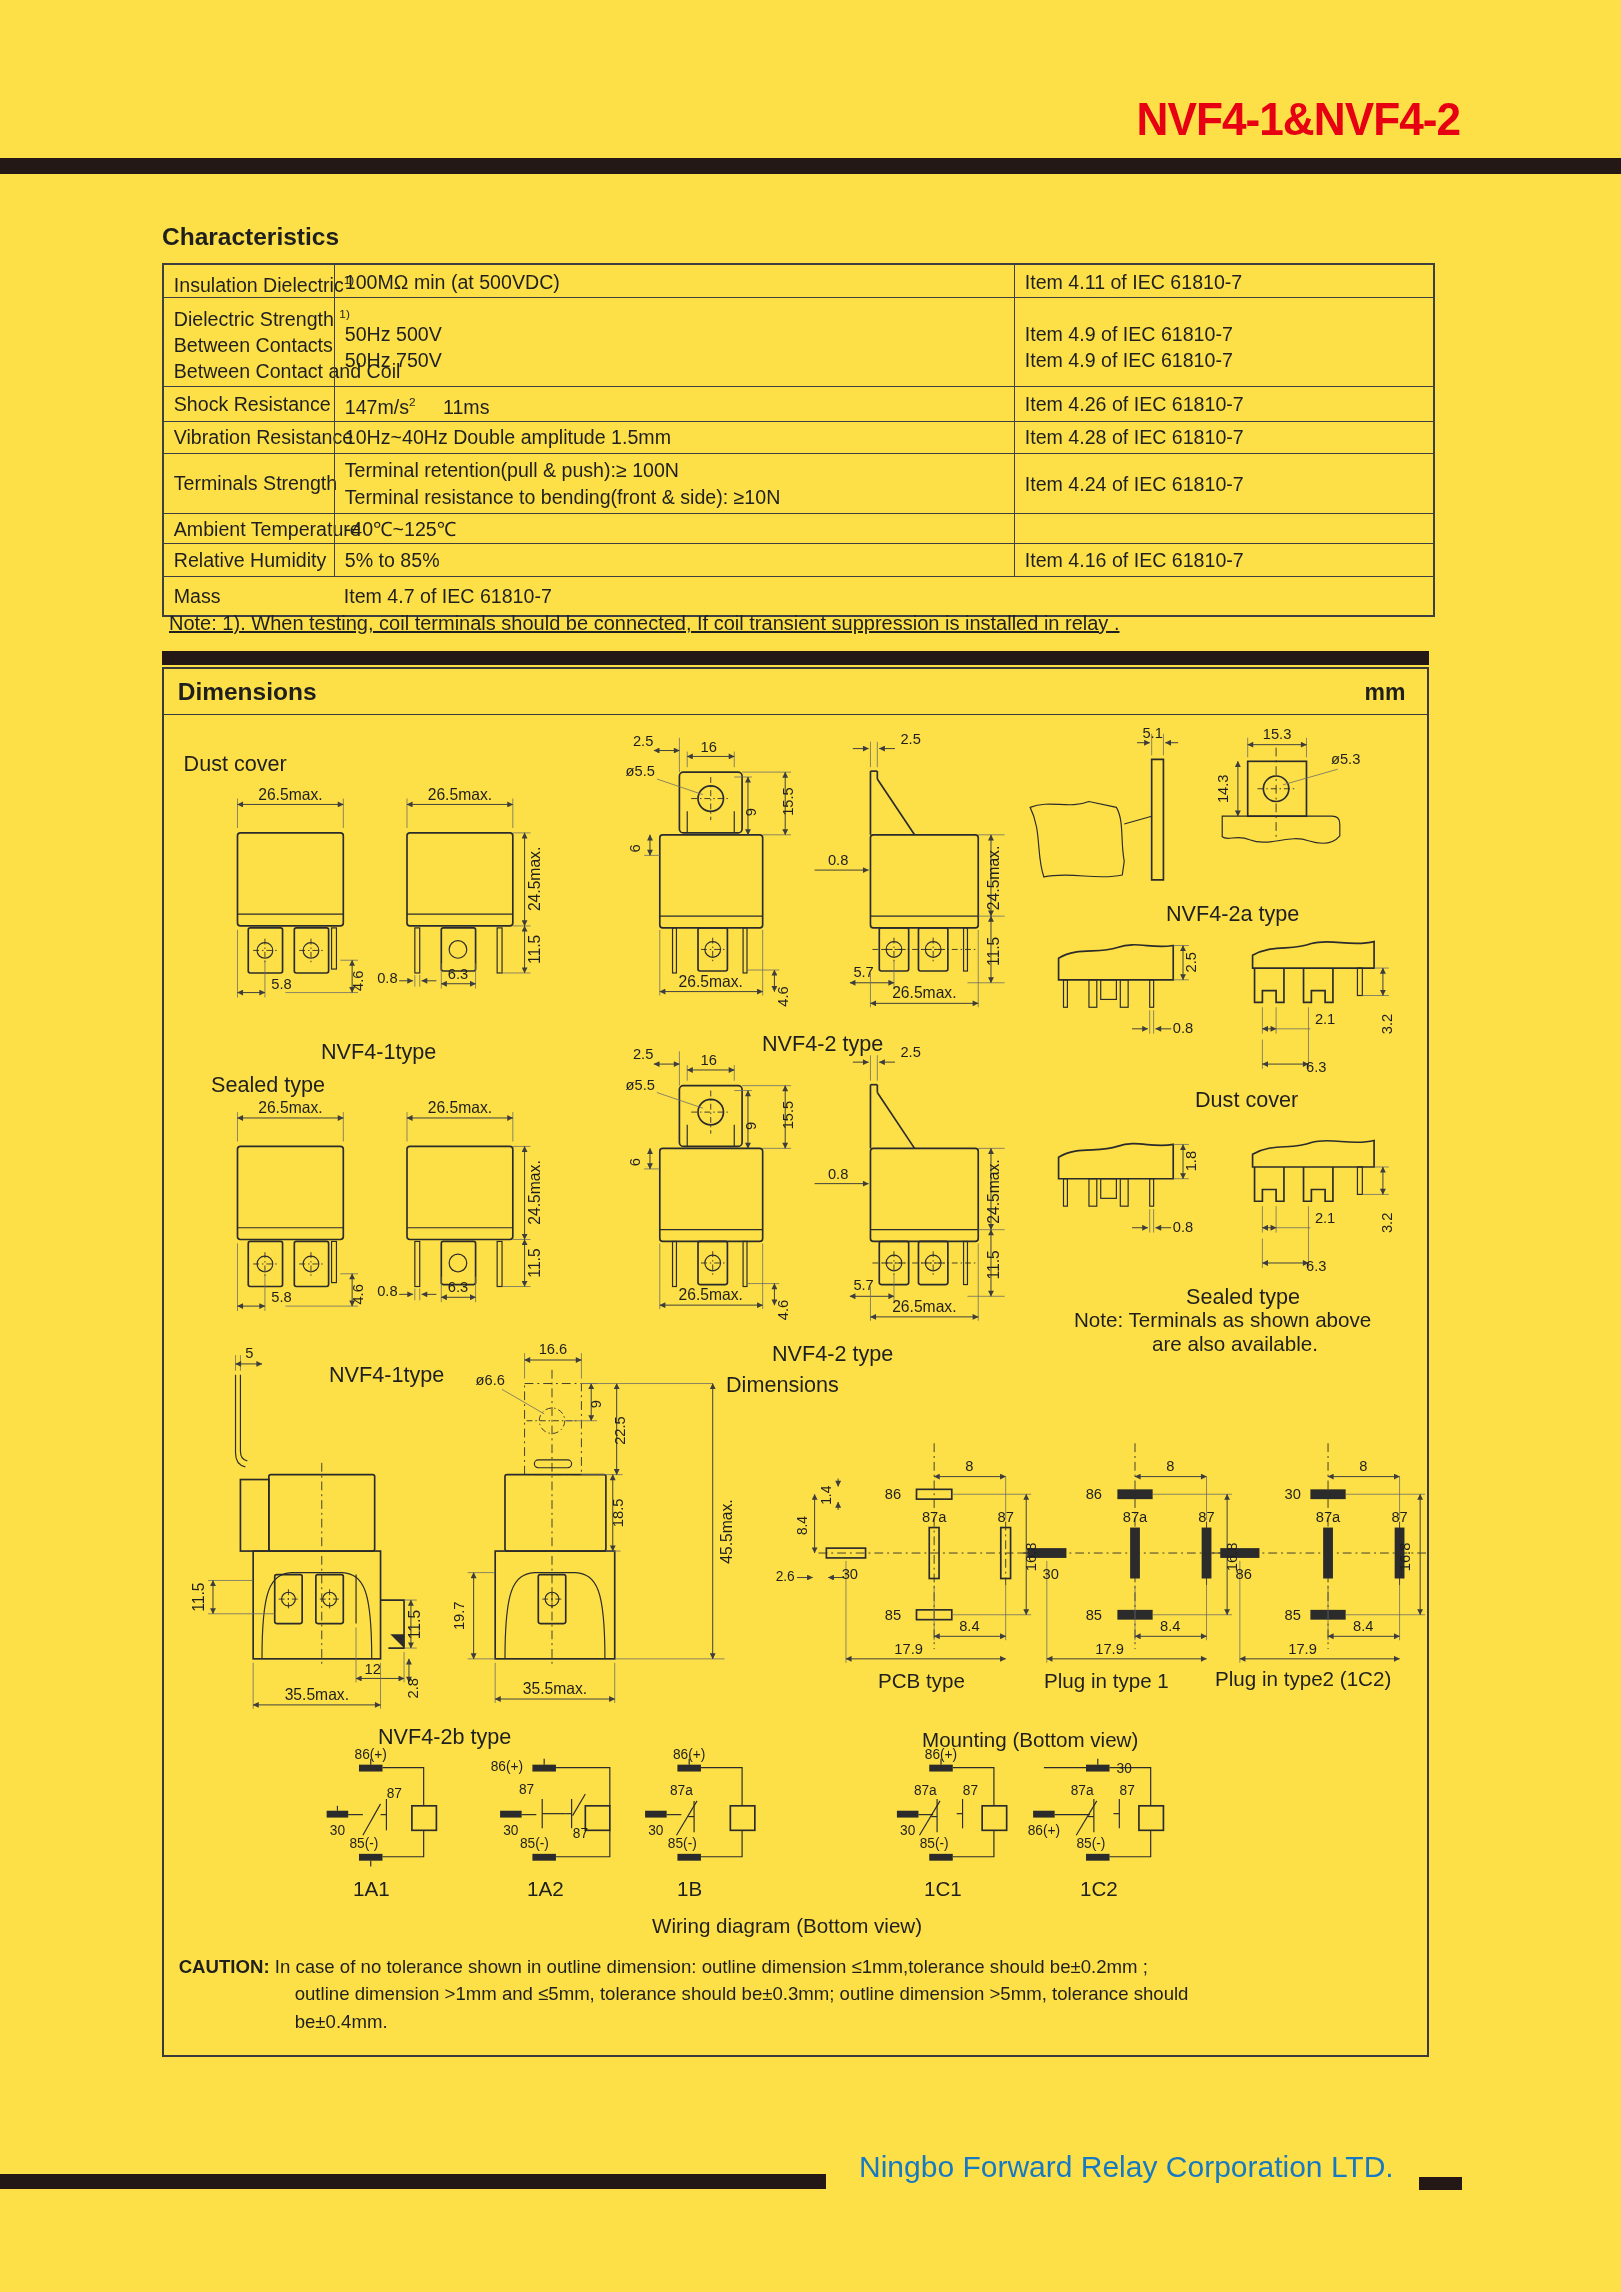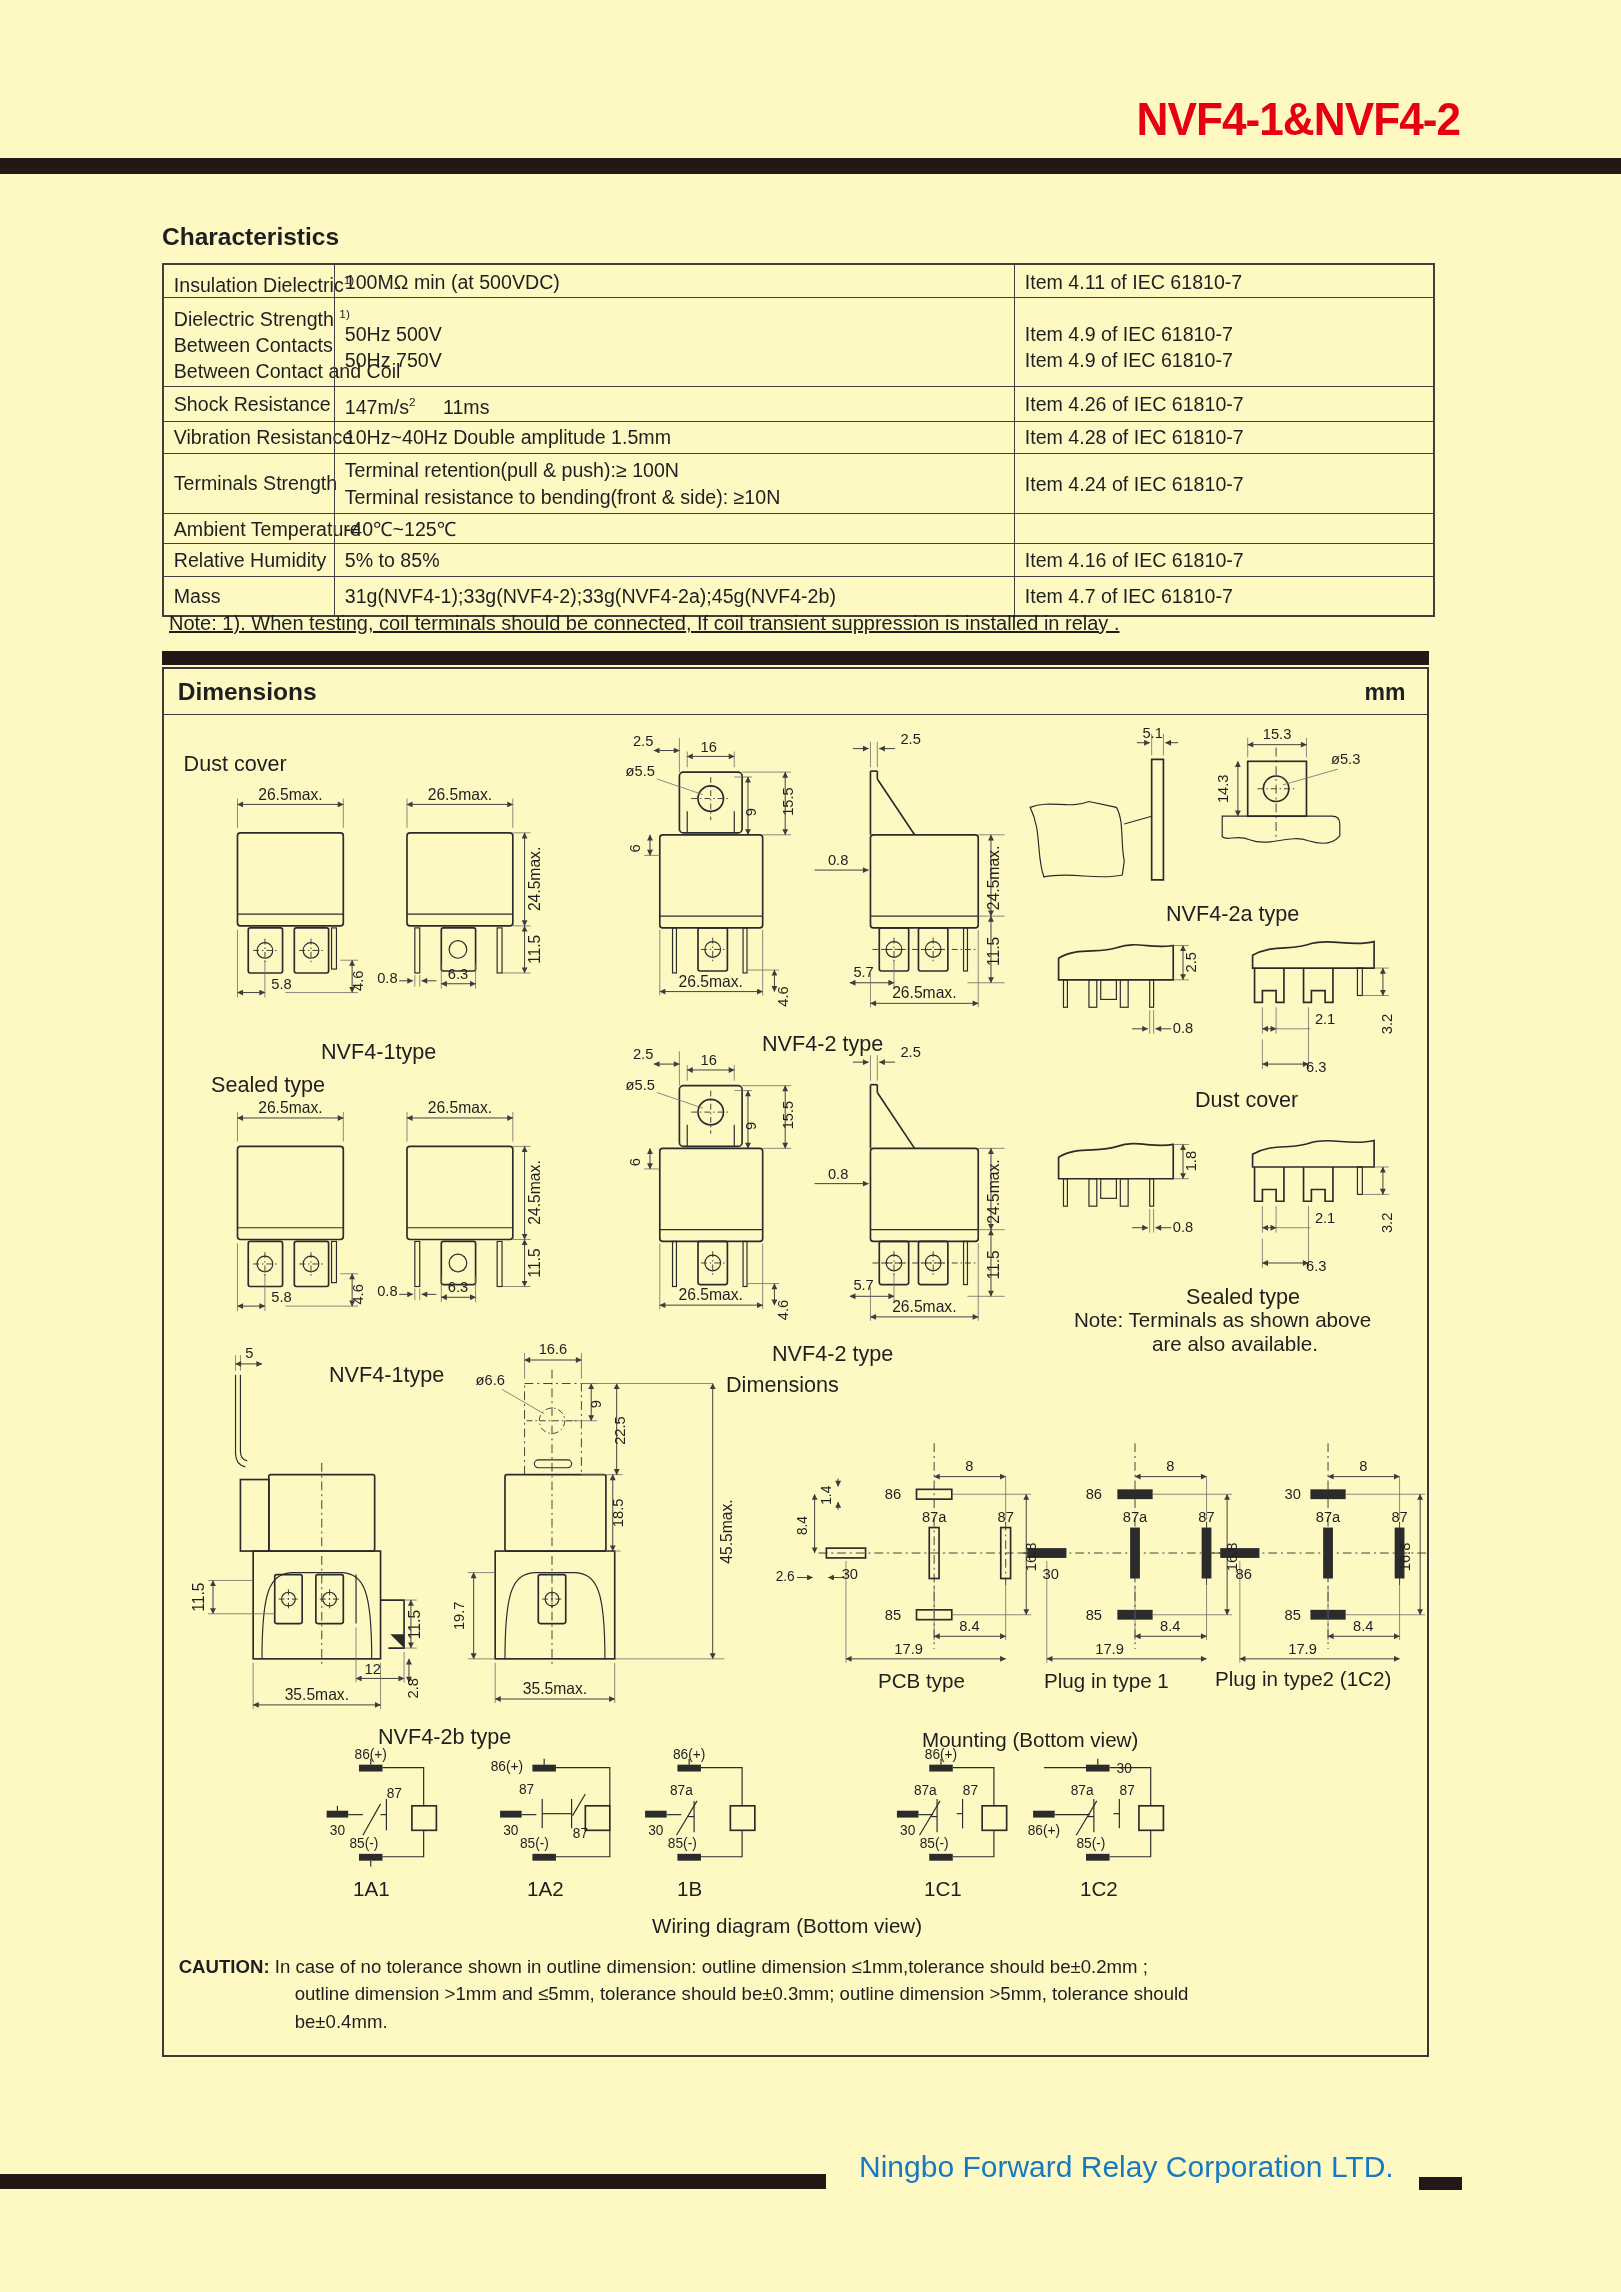--- a/index.html
+++ b/index.html
@@ -1,16 +1,16 @@
 <!DOCTYPE html>
 <html><head>
 <meta charset="utf-8">
 <style>
   html,body{margin:0;padding:0;background:#888;}
-  #page{position:relative;width:1621px;height:2293px;background:#fef9c3;
+  #page{position:relative;width:1621px;height:2293px;background:#fde047;
         font-family:"Liberation Sans",sans-serif;color:#1f1f1f;overflow:hidden;}
   
   #title{position:absolute;top:92px;right:161px;font-size:46px;font-weight:bold;
          color:#e60012;letter-spacing:-1px;transform:scaleX(.96);transform-origin:right;}
   #hrule{position:absolute;left:0;top:158px;width:1621px;height:15.7px;background:#231815;}
   
   #chead{position:absolute;left:162px;top:223px;font-size:24.5px;font-weight:bold;}
   #ctable{position:absolute;left:162px;top:263px;width:1269px;border:2px solid #3f3f3f;}
   .crow{display:grid;grid-template-columns:170px 681px 413px;border-bottom:1.6px solid #3f3f3f;}
   .crow:last-child{border-bottom:none;}
@@ -137,23 +137,20 @@
       <div class="td mid">
           <span class="ln">5% to 85%</span>
         </div>
       <div class="td">
           <span class="ln">Item 4.16  of IEC 61810-7</span>
         </div>
     </div>
     <div class="crow" style="height:38px">
       <div class="td">
           <span class="ln">Mass</span>
-        </div>
-      <div class="td mid">
-          <span class="ln">31g(NVF4-1);33g(NVF4-2);33g(NVF4-2a);45g(NVF4-2b)</span>
         </div>
       <div class="td">
           <span class="ln">Item 4.7  of IEC 61810-7</span>
         </div>
     </div>
   </div>
 
   <div id="cnote">Note: 1). When testing, coil terminals should be connected, If coil transient suppression is installed in relay .</div>
 
   <div id="dimbar"></div>

